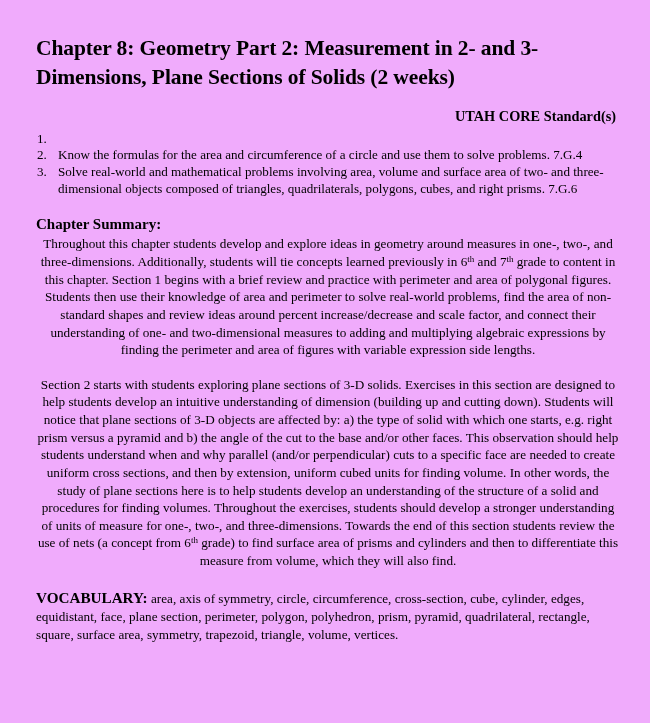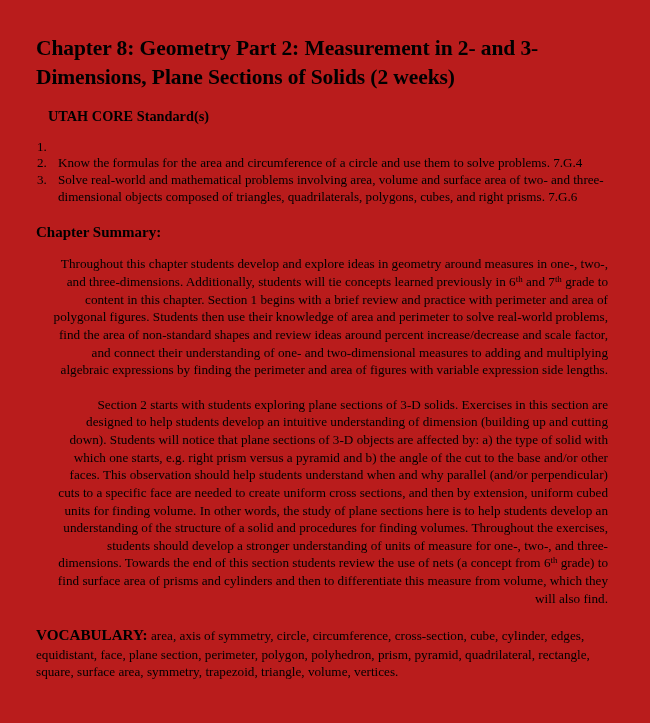--- a/index.html
+++ b/index.html
@@ -13,38 +13,39 @@
     font-family: "Liberation Serif", "DejaVu Serif", serif;
     color: #000000;
     -webkit-font-smoothing: antialiased;
   }
   .page {
     position: relative;
     width: 650px;
     height: 723px;
     box-sizing: border-box;
     padding: 34px 30px 0 36px;
-    background: #b91c1c;
+    background: #f0abfc;
   }
 
   
   .doc-title {
     font-size: 21.5px;
     font-weight: bold;
     line-height: 1.33;
     margin: 0 0 16px 0;
     letter-spacing: -0.1px;
   }
 
   
   .section-heading {
     font-size: 14.3px;
     font-weight: bold;
     line-height: 1.34;
-    margin: 12px;
+    margin: 4px;
+    text-align: right;
   }
   .standard-group-heading {
     font-size: 13.1px;
     font-weight: bold;
     line-height: 1.35;
     margin: 0;
   }
 
   
   ol.standards-list {
@@ -72,22 +73,22 @@
   
   .chapter-summary-heading {
     font-size: 15px;
     font-weight: bold;
     line-height: 1.4;
     margin: 17px 0 0 0;
   }
   p.body-para {
     font-size: 13.2px;
     line-height: 1.335;
-    margin: 12px;
-    text-align: right;
+    margin: 0;
+    text-align: center;
   }
   p.body-para + p.body-para {
     margin-top: 17px;
   }
 
   sup {
     font-size: 0.68em;
     vertical-align: 0.42em;
     line-height: 0;
   }

